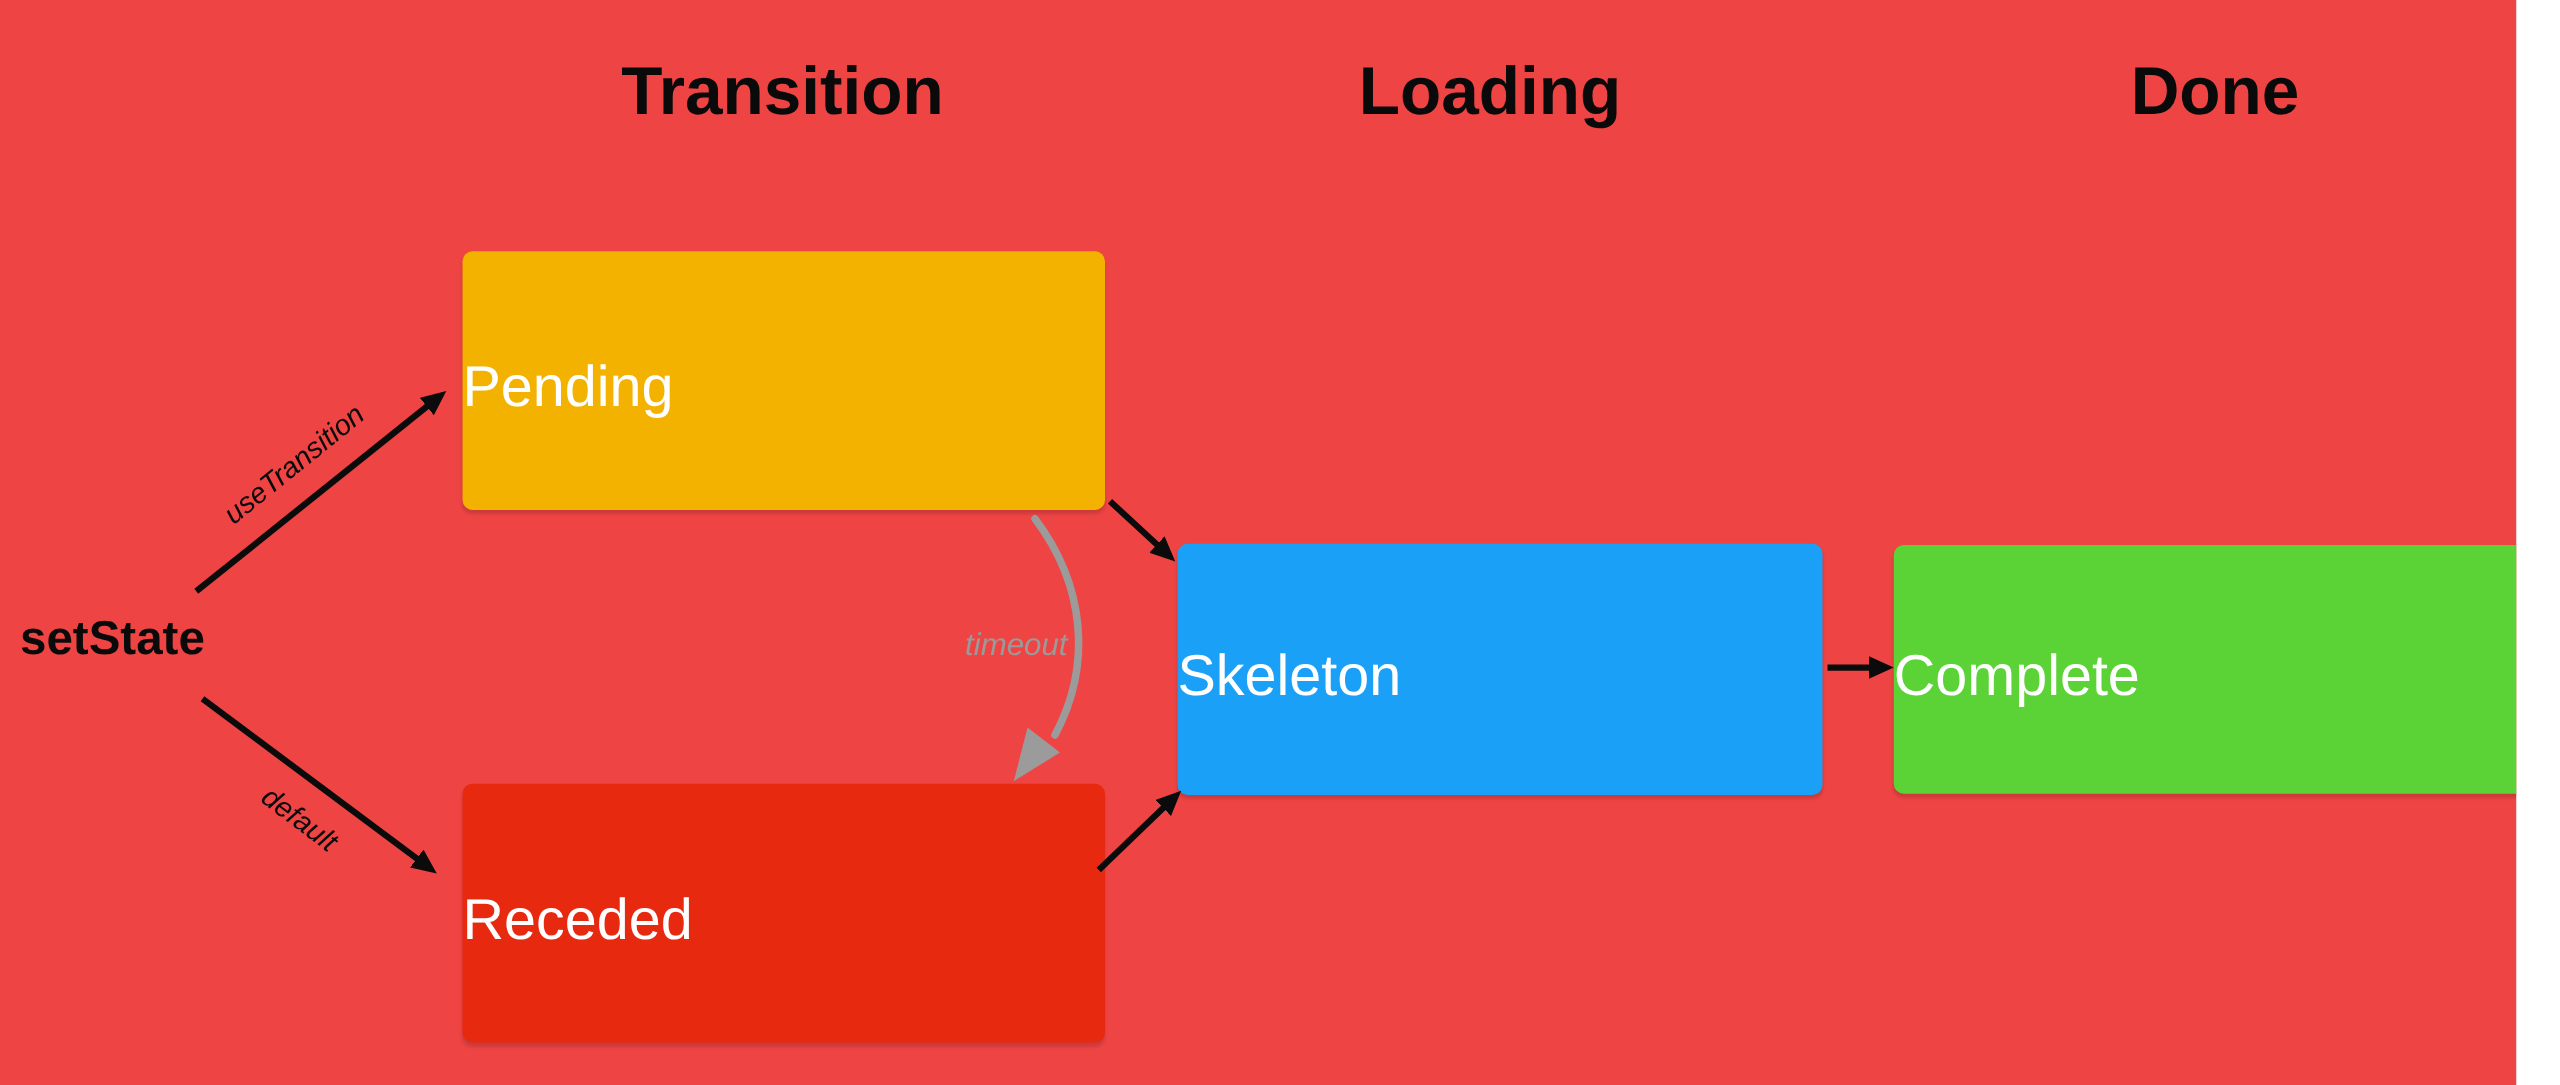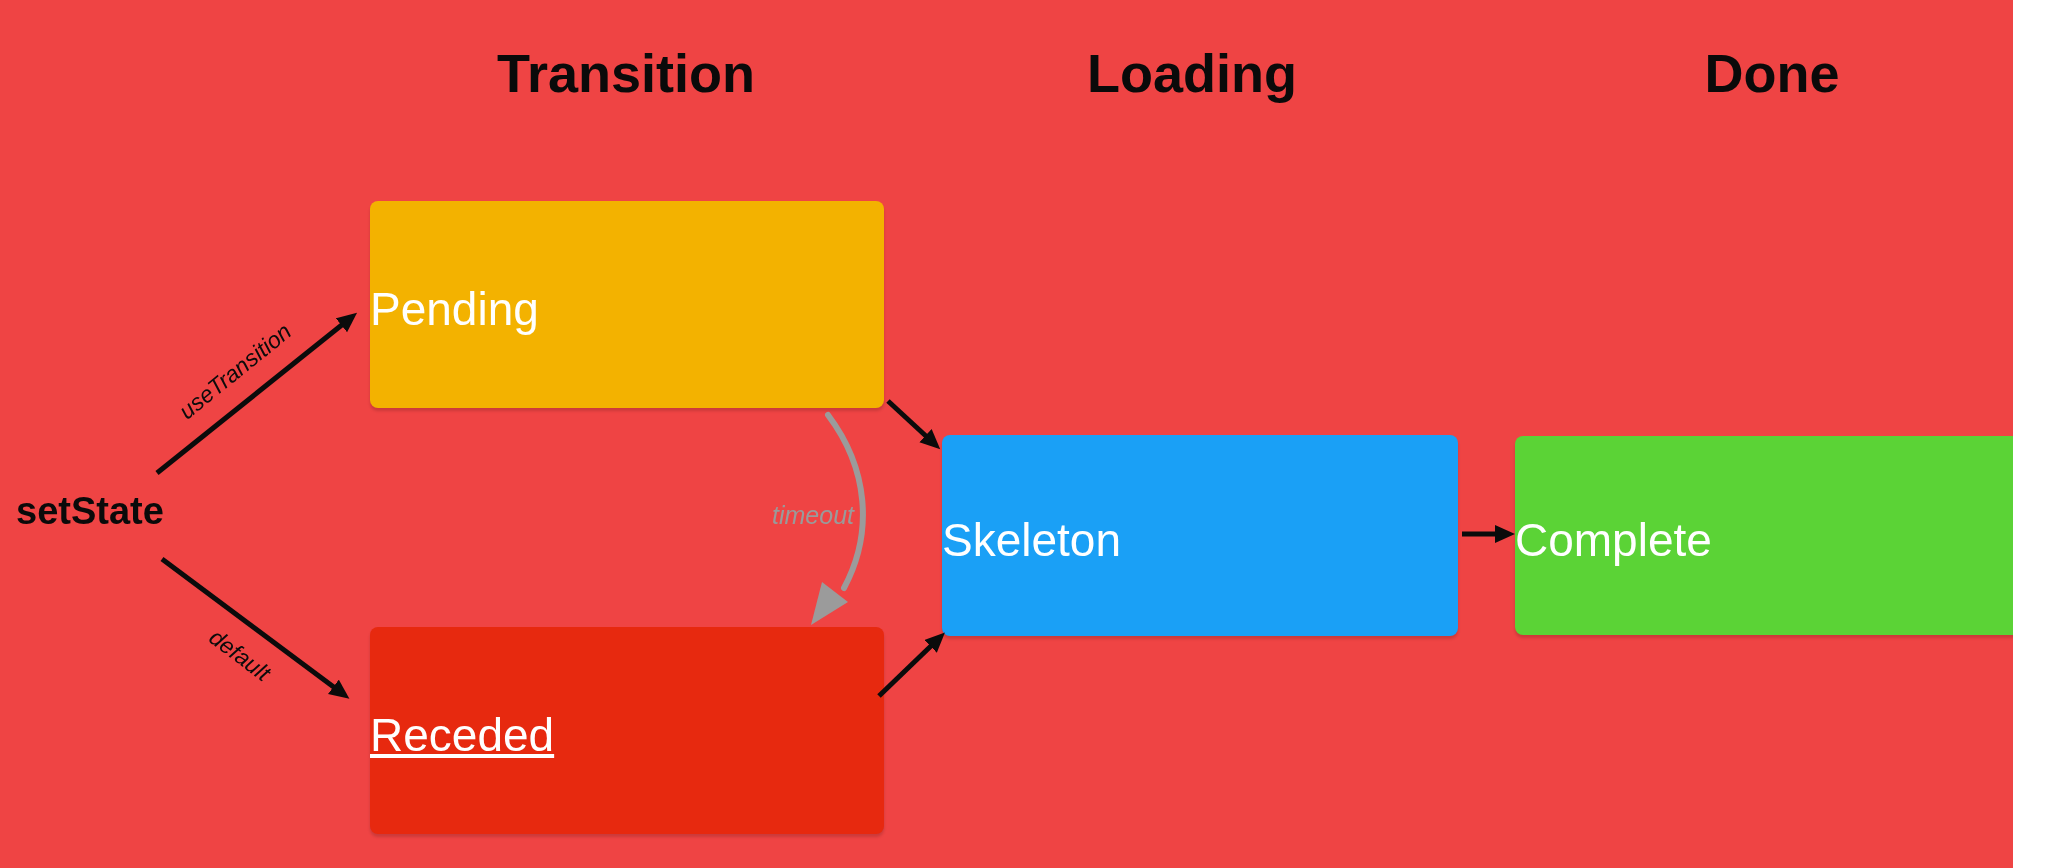--- a/index.html
+++ b/index.html
@@ -91,21 +91,21 @@
   <div class="col-header" id="header-0">Transition</div>
   <div class="col-header" id="header-1">Loading</div>
   <div class="col-header" id="header-2">Done</div>
 
   <div class="source-label">setState</div>
 
   <div class="node" id="node-pending" style="background-color: rgb(243, 178, 0);">
     <span class="node-label" style="color: rgb(255, 255, 255);">Pending</span>
   </div>
   <div class="node" id="node-receded" style="background-color: rgb(231, 41, 15);">
-    <span class="node-label" style="color: rgb(255, 255, 255); text-decoration: underline;">Receded</span>
+    <span class="node-label" style="color: rgb(255, 255, 255);">Receded</span>
   </div>
   <div class="node" id="node-complete" style="background-color: rgb(91, 211, 54);">
     <span class="node-label" style="color: rgb(255, 255, 255);">Complete</span>
   </div>
   <div class="node" id="node-skeleton" style="background-color: rgb(26, 160, 246);">
     <span class="node-label" style="color: rgb(255, 255, 255);">Skeleton</span>
   </div>
 
   <svg class="edges" viewBox="0 0 2048 868">
     <defs>

